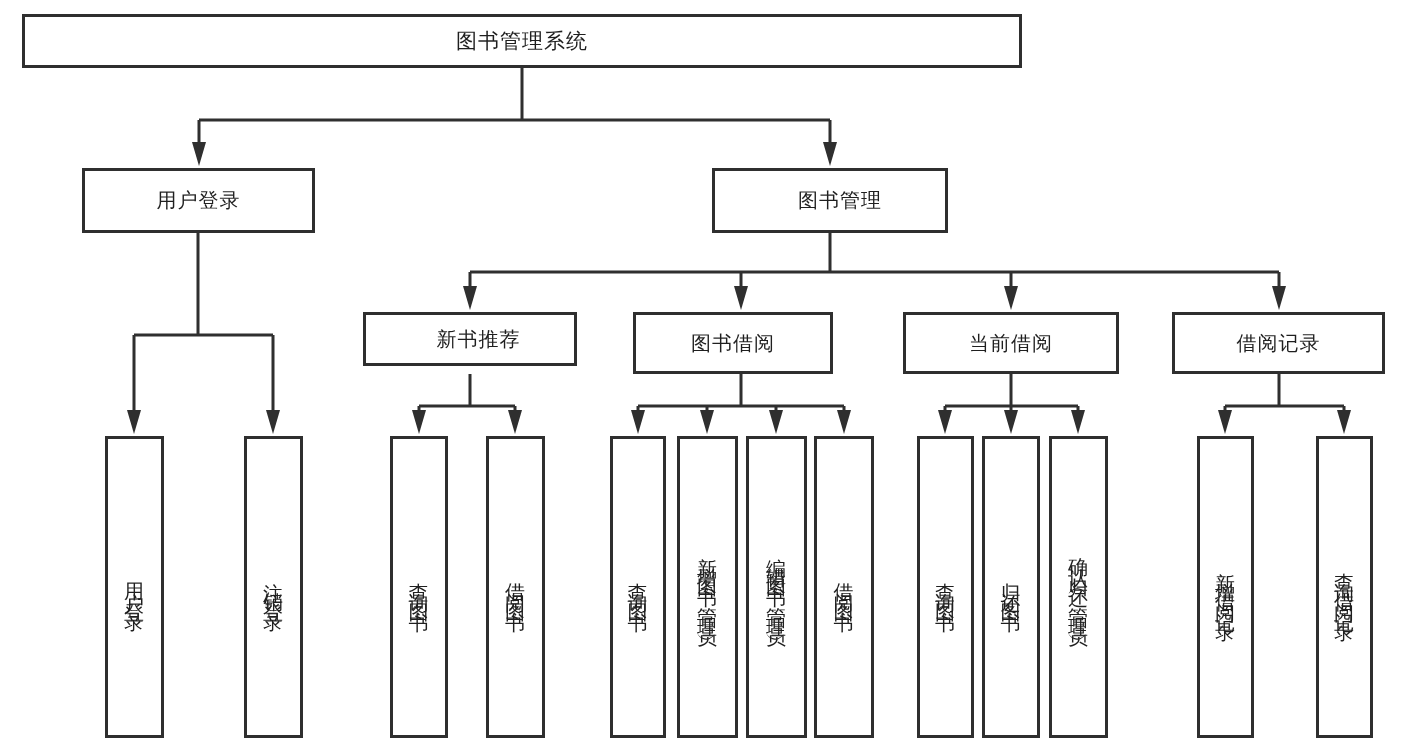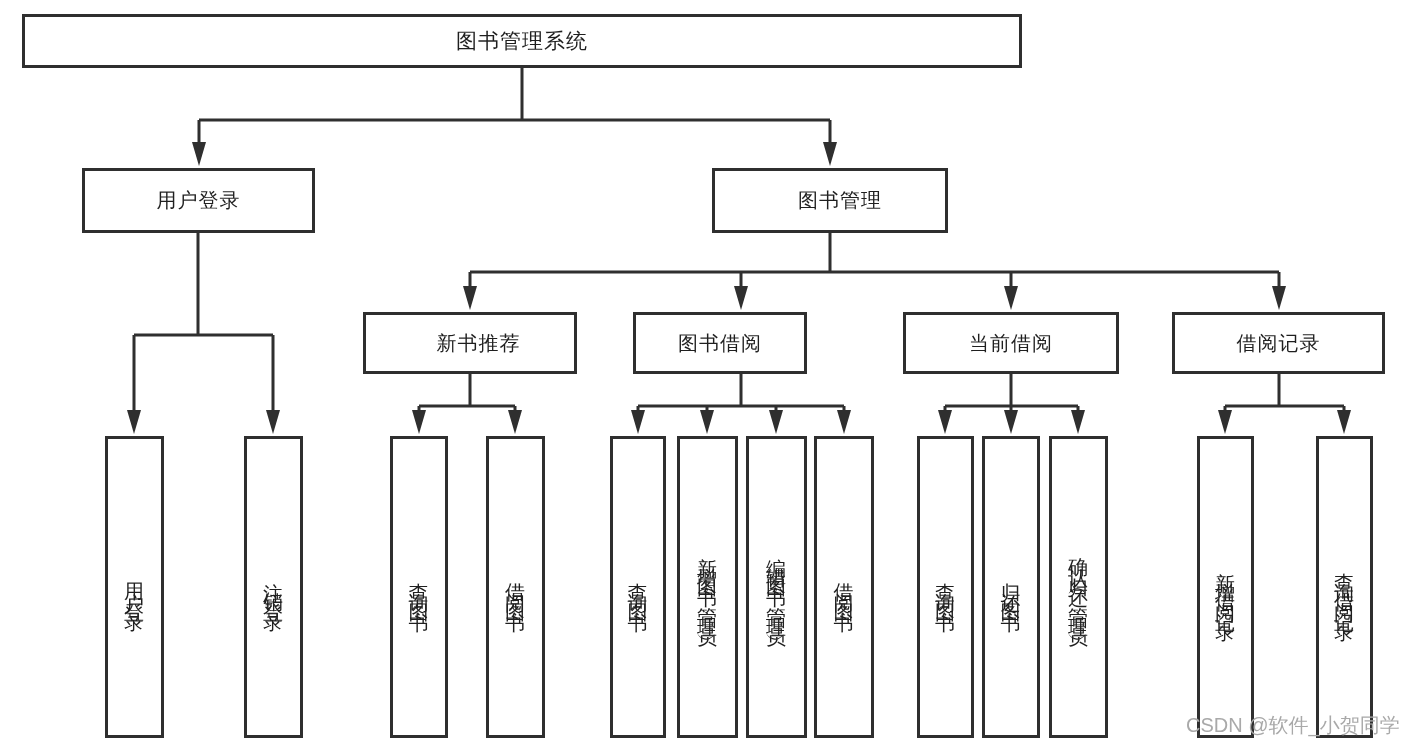--- a/index.html
+++ b/index.html
@@ -104,24 +104,24 @@
     <span>图书管理系统</span>
   </div>
 
   <div class="hbox" style="left:82px;top:168px;width:233px;height:65px;">
     <span>用户登录</span>
   </div>
   <div class="hbox" style="left:712px;top:168px;width:236px;height:65px;padding-left:20px;">
     <span>图书管理</span>
   </div>
 
-  <div class="hbox" style="left:363px;top:312px;width:214px;height:62px;padding-left:17px;">
+  <div class="hbox" style="left:363px;top:312px;width:214px;height:54px;padding-left:17px;">
     <span>新书推荐</span>
   </div>
-  <div class="hbox" style="left:633px;top:312px;width:174px;height:62px;">
+  <div class="hbox" style="left:633px;top:312px;width:200px;height:62px;">
     <span>图书借阅</span>
   </div>
   <div class="hbox" style="left:903px;top:312px;width:216px;height:62px;">
     <span>当前借阅</span>
   </div>
   <div class="hbox" style="left:1172px;top:312px;width:213px;height:62px;text-align:center;">
     <span>借阅记录</span>
   </div>
 
   <div class="vbox" style="left:105px;top:436px;width:59px;height:302px;">
@@ -161,15 +161,14 @@
     <span>确认归还（管理员）</span>
   </div>
 
   <div class="vbox" style="left:1197px;top:436px;width:57px;height:302px;">
     <span>新增借阅记录</span>
   </div>
   <div class="vbox" style="left:1316px;top:436px;width:57px;height:302px;">
     <span>查询借阅记录</span>
   </div>
 
-  <div class="watermark">CSDN @软件_小贺同学</div>
 
 </div>
 
 </body></html>

